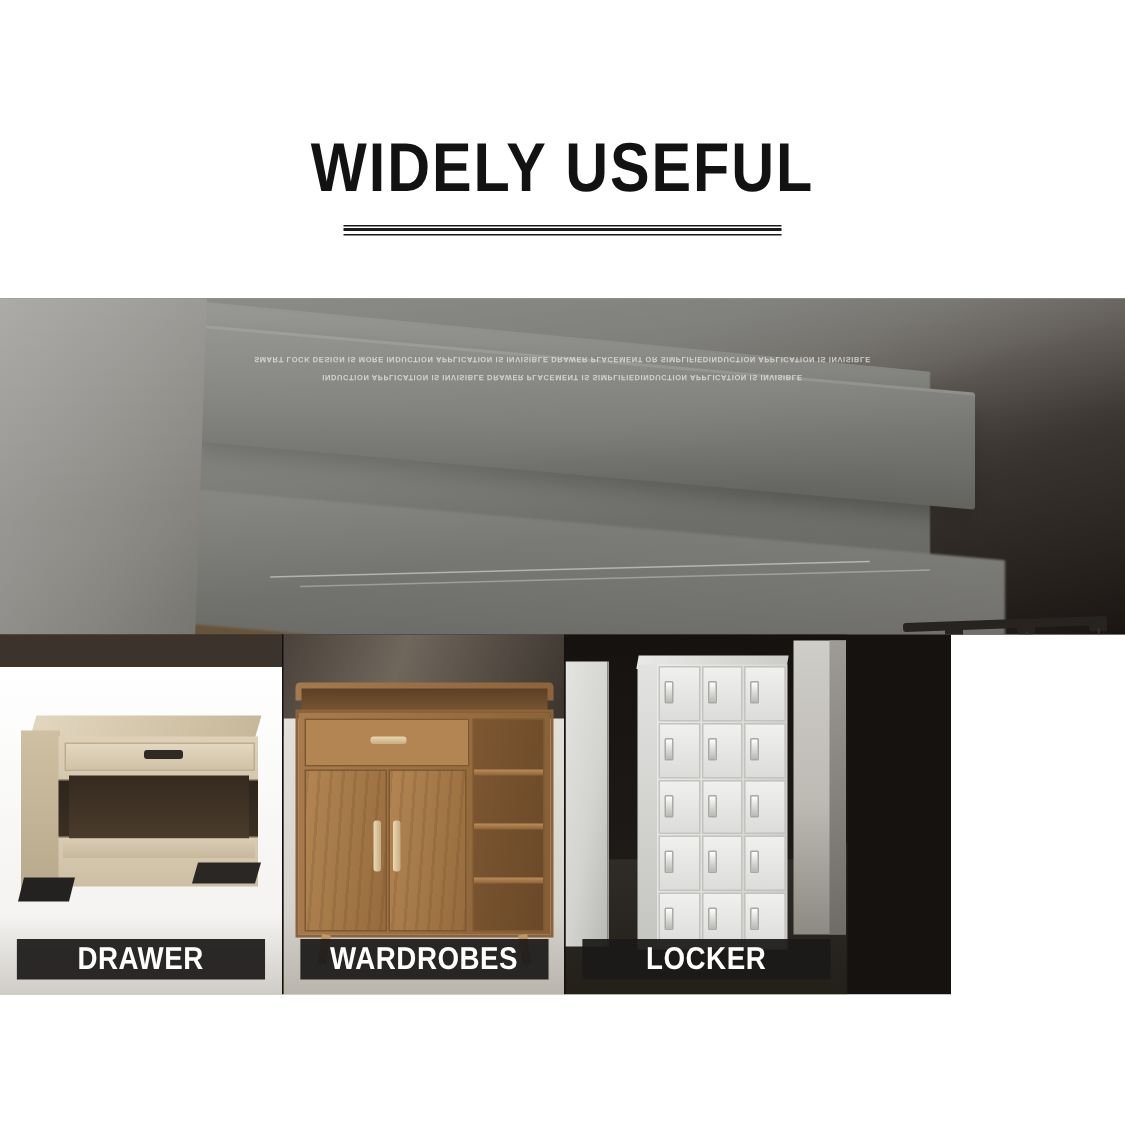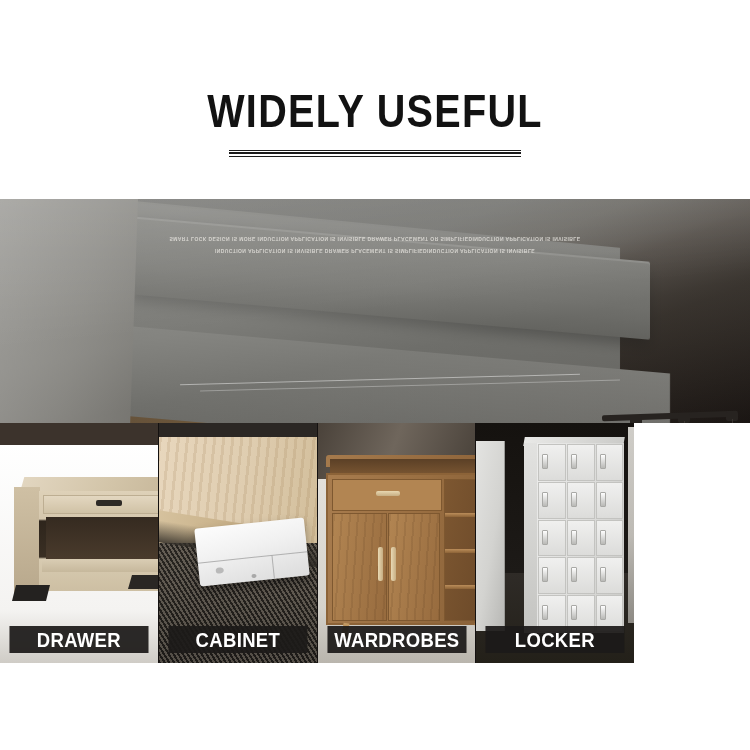--- a/index.html
+++ b/index.html
@@ -502,36 +502,20 @@
         <div class="drawer"></div>
         <div class="handle"></div>
         <div class="shelf"></div>
         <div class="base-l"></div>
         <div class="base-r"></div>
       </div>
     </div>
     <div class="cell-label">DRAWER</div>
   </div>
 
-  <div class="cell">
-    <div class="cell-photo ph-cabinet">
-      <div class="cab-wood"></div>
-      <div class="cab-wood-dark"></div>
-      <div class="cab-carpet"></div>
-      <div class="cab-carpet-edge"></div>
-      <div class="cab-lock">
-        <div class="lbody"></div>
-        <div class="lseam"></div>
-        <div class="lvert"></div>
-        <div class="lscrew"></div>
-        <div class="lscrew2"></div>
-      </div>
-    </div>
-    <div class="cell-label">CABINET</div>
-  </div>
 
   <div class="cell">
     <div class="cell-photo ph-ward">
       <div class="wd-wall"></div>
       <div class="wd-room"></div>
       <div class="wd">
         <div class="wtop"></div>
         <div class="wbacksplash"></div>
         <div class="wbody"></div>
         <div class="wdrawer"></div>

